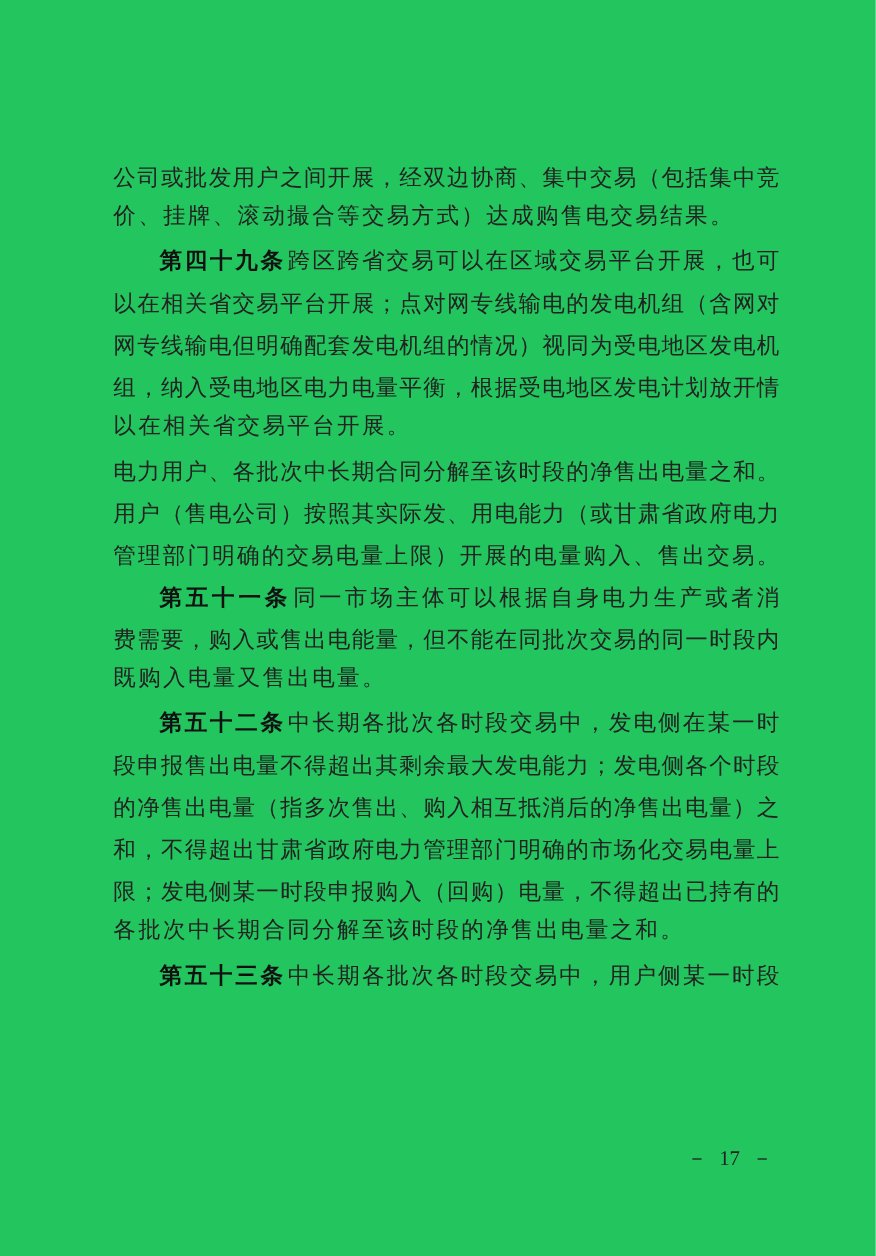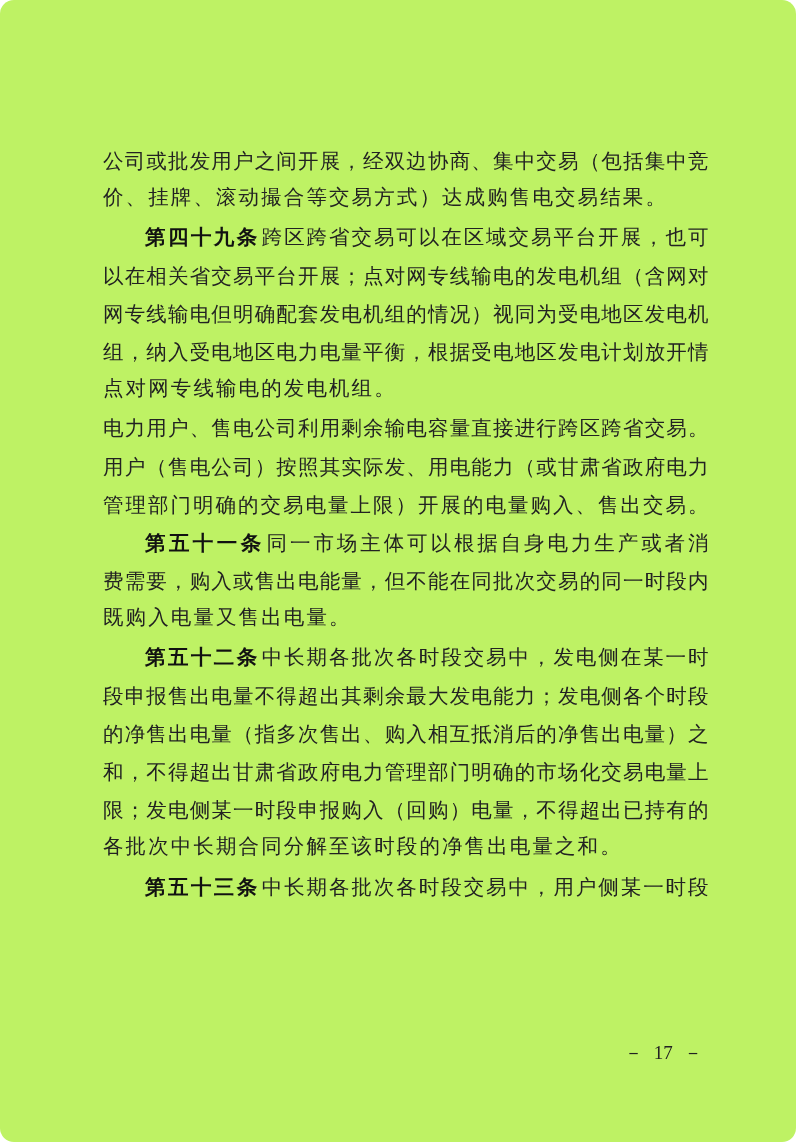--- a/index.html
+++ b/index.html
@@ -13,22 +13,21 @@
       position: relative;
       overflow: hidden;
       font-family: "DejaVu Serif", "Liberation Serif", serif;
       color: #222222;
     }
     .page {
       position: absolute;
       left: 0; top: 0;
       width: 796px;
       height: 1142px;
-      background: #bef264;
-      border-radius: 14px;
+      background: #22c55e;
     }
     .body-text {
       position: absolute;
       left: 103px;
       top: 142px;
       width: 606px;
     }
     .line {
       height: 38.2px;
       line-height: 38.2px;
@@ -71,23 +70,23 @@
 
     <div class="line">公司或批发用户之间开展，经双边协商、集中交易（包括集中竞</div>
     <div class="line last">价、挂牌、滚动撮合等交易方式）达成购售电交易结果。</div>
 
     <div class="line indent">
       <span class="heading">第四十九条</span><span>跨区跨省交易可以在区域交易平台开展，也可</span>
     </div>
     <div class="line">以在相关省交易平台开展；点对网专线输电的发电机组（含网对</div>
     <div class="line">网专线输电但明确配套发电机组的情况）视同为受电地区发电机</div>
     <div class="line">组，纳入受电地区电力电量平衡，根据受电地区发电计划放开情</div>
-    <div class="line last">点对网专线输电的发电机组。</div>
+    <div class="line last">以在相关省交易平台开展。</div>
 
-    <div class="line">电力用户、售电公司利用剩余输电容量直接进行跨区跨省交易。</div>
+    <div class="line">电力用户、各批次中长期合同分解至该时段的净售出电量之和。</div>
 
     <div class="line">用户（售电公司）按照其实际发、用电能力（或甘肃省政府电力</div>
     <div class="line">管理部门明确的交易电量上限）开展的电量购入、售出交易。</div>
 
     <div class="line indent">
       <span class="heading">第五十一条</span><span>同一市场主体可以根据自身电力生产或者消</span>
     </div>
     <div class="line">费需要，购入或售出电能量，但不能在同批次交易的同一时段内</div>
     <div class="line last">既购入电量又售出电量。</div>
 

